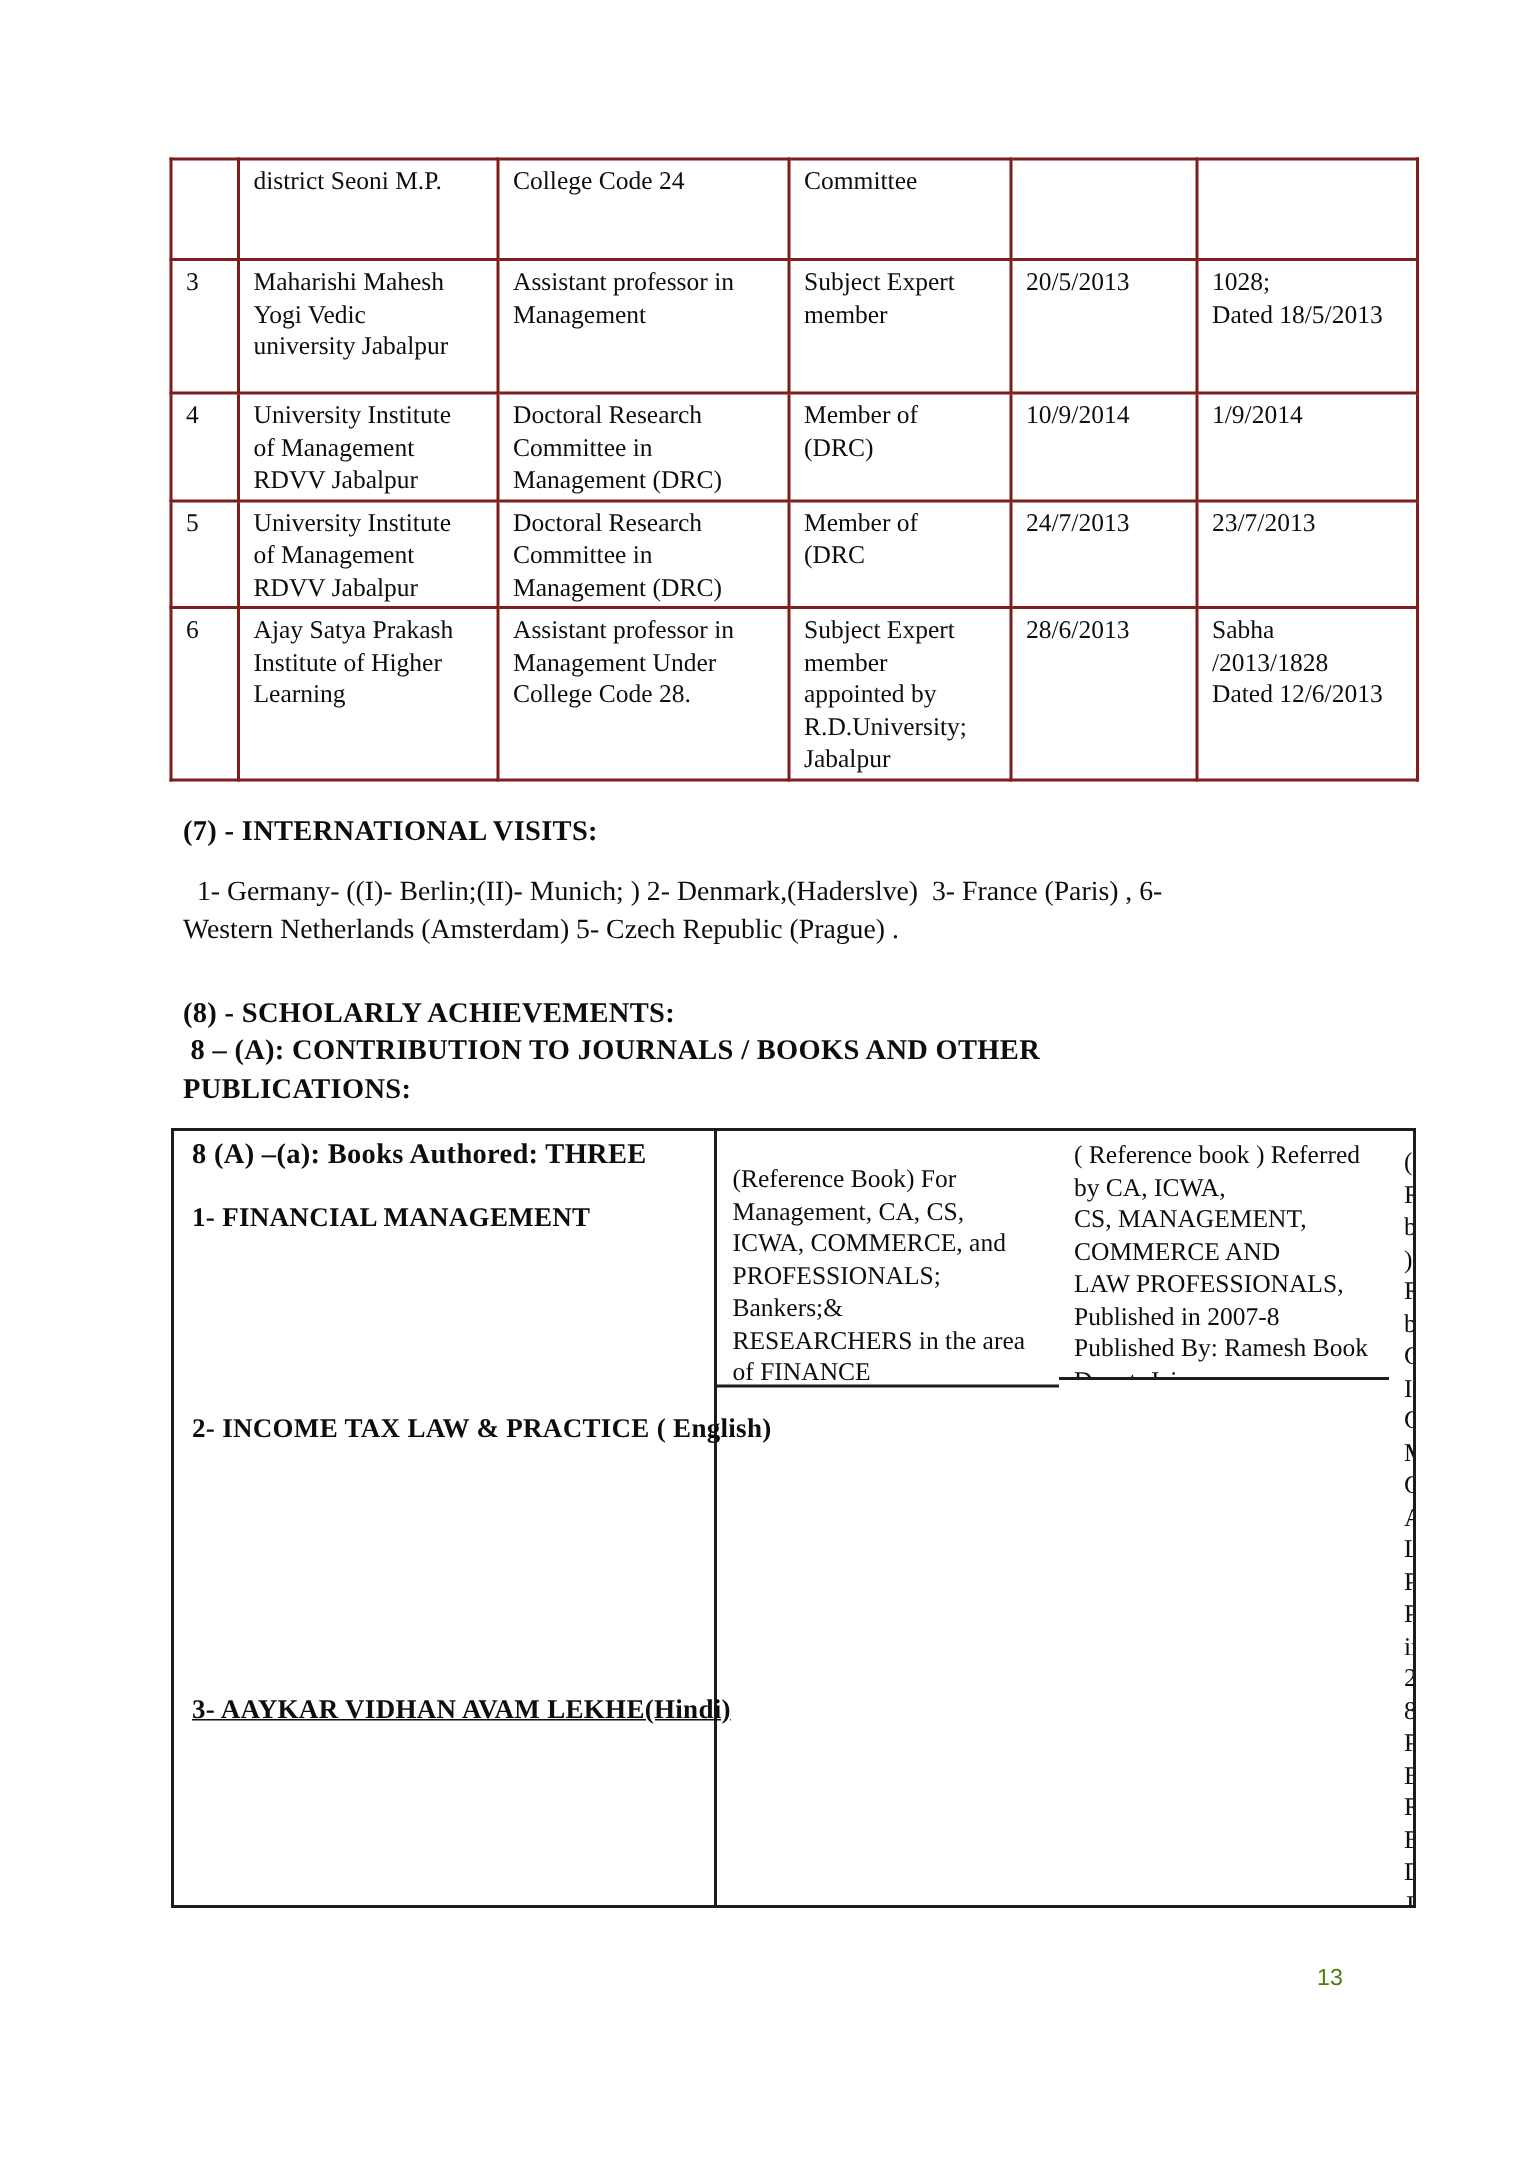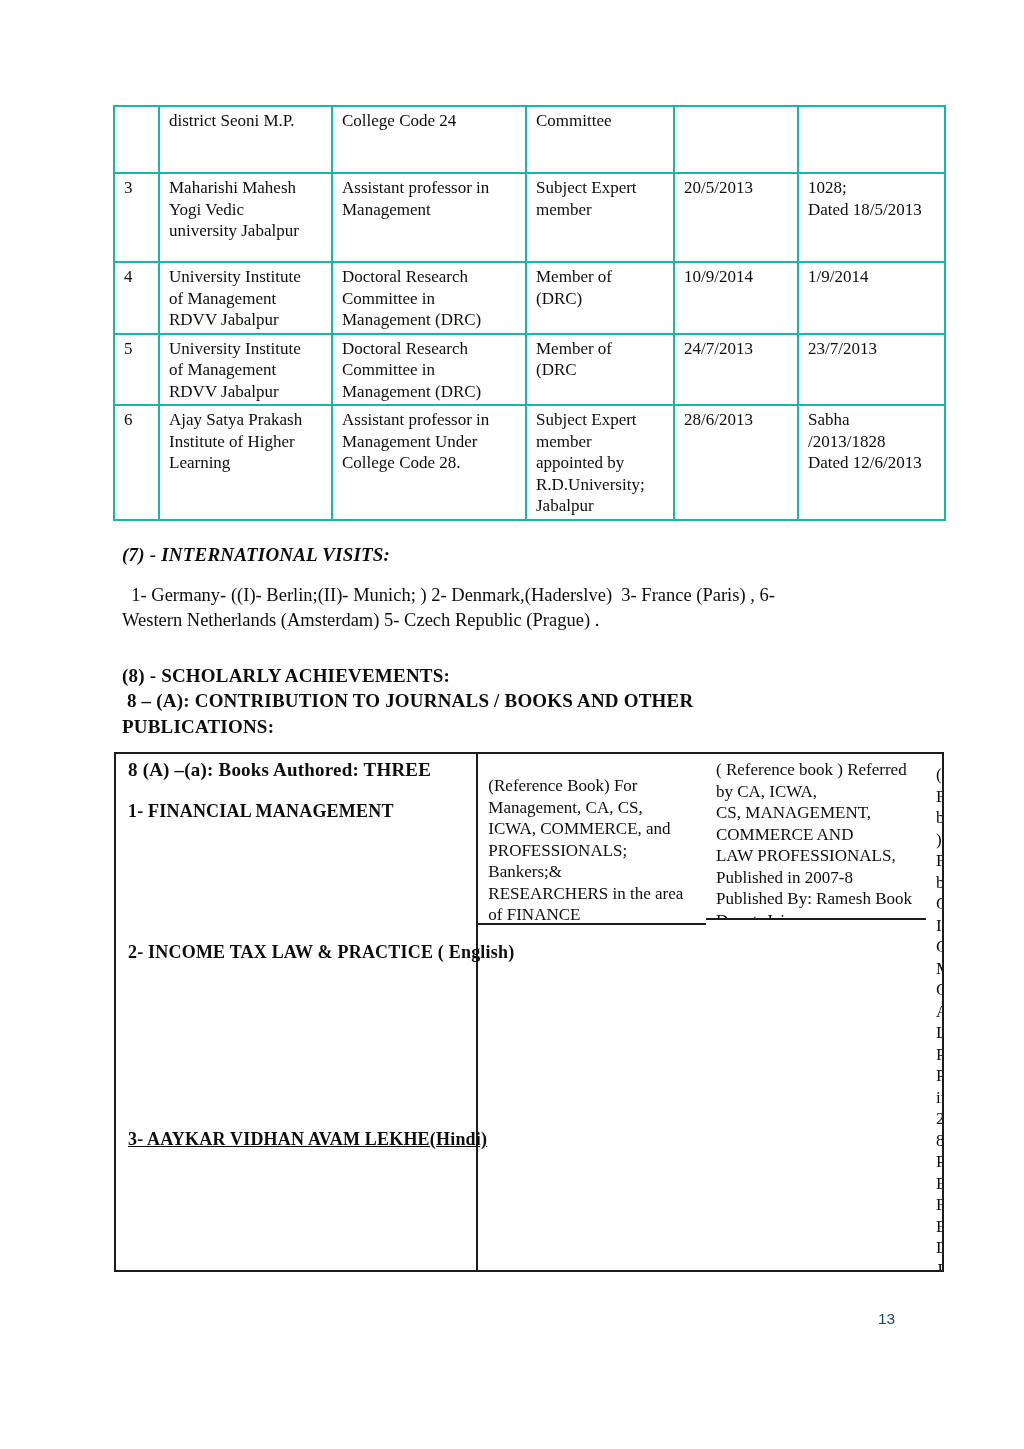--- a/index.html
+++ b/index.html
@@ -14,41 +14,41 @@
 
   
   table.t1 {
     position:absolute; left:113px; top:105px;
     width:831px;
     border-collapse:collapse;
     table-layout:fixed;
     font-size:17px; line-height:21.5px;
   }
   table.t1 td {
-    border:2px solid #14b8a6;
+    border:2px solid #7f1d1d;
     vertical-align:top;
     padding:3px 6px 2px 9px;
     white-space:pre-line;
     overflow:hidden;
     font-family:Liberation Serif, serif;
   }
   tr.rh0 { height:67px; }
   tr.rh1 { height:89px; }
   tr.rh2 { height:67px; }
   tr.rh3 { height:67px; }
   tr.rh4 { height:110px; }
 
   
   .h-sec {
     position:absolute; left:122px;
     font-size:19px; font-weight:bold;
     white-space:pre-wrap;
     letter-spacing:0.2px;
   }
-  .h7  { top:544px;font-style:italic; }
+  .h7  { top:544px; }
   .h8  { top:649px;margin-top:16px; }
   .h8a { top:688px; line-height:26px; width:820px; }
   .para {
     position:absolute; left:122px; top:583px;
     width:810px;
     font-size:18.5px; line-height:25px;
     white-space:pre-wrap;
   }
 
   
@@ -90,21 +90,21 @@
   }
   .c1 { height:171px; border-bottom:2px solid #1c1c1c; padding-top:21px; }
   .c2 { height:166px; border-bottom:2px solid #1c1c1c; padding-top:5px; }
   .c3 { flex:1; padding-top:10px; }
 
   
   .pageno {
     position:absolute; left:878px; top:1310px;
     font-family:"Liberation Sans", sans-serif;
     font-size:15.5px;
-    color:#0c4a6e;
+    color:#4d7c0f;
   }
 </style>
 </head>
 <body>
 
 <div class="page">
 
   <table class="t1">
     <colgroup>
       <col style="width:45px">

